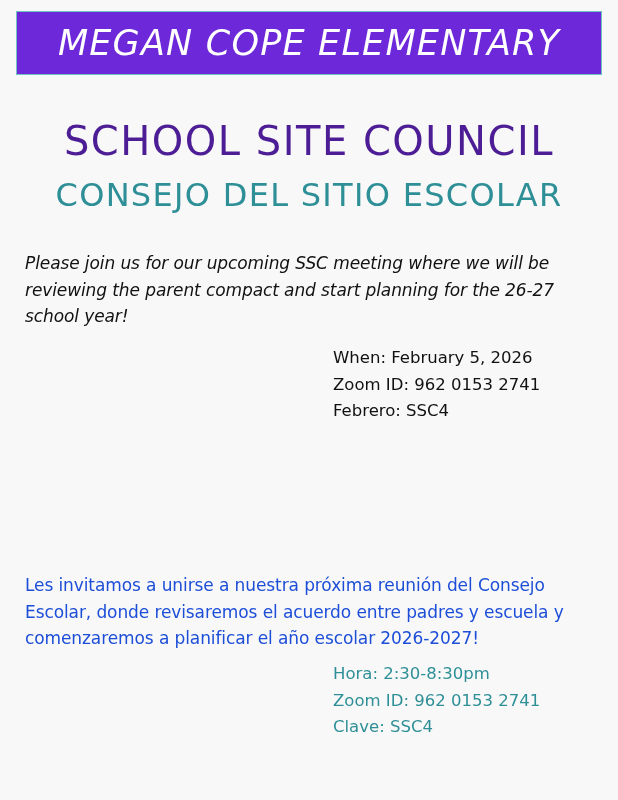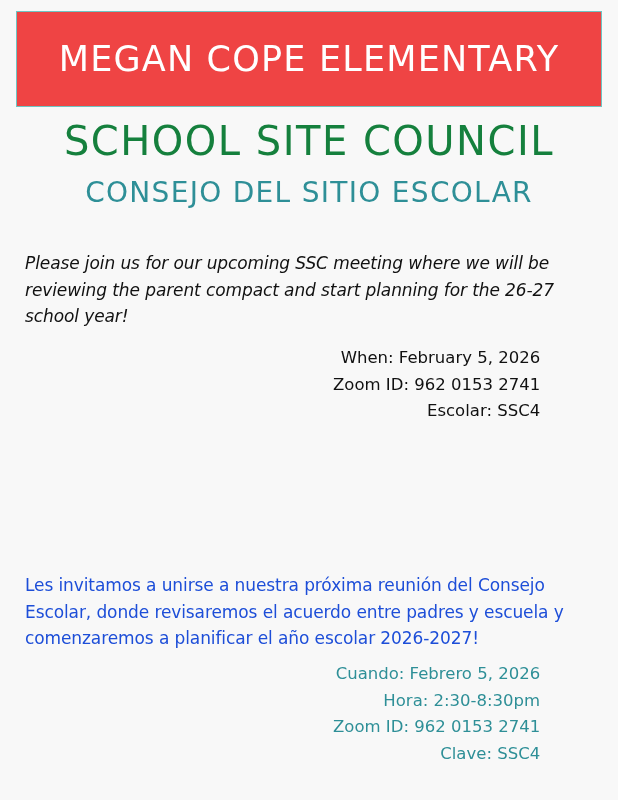--- a/index.html
+++ b/index.html
@@ -12,56 +12,57 @@
       background: #f8f8f8;
       position: relative;
       overflow: hidden;
       font-family: "DejaVu Sans", sans-serif;
     }
     .banner {
       position: absolute;
       left: 16px;
       top: 11px;
       width: 586px;
-      height: 96px;
-      background: #ef4444;
+      height: 64px;
+      background: #6d28d9;
       box-sizing: border-box;
       border: 1px solid #6fc4c2;
       display: flex;
       align-items: center;
       justify-content: center;
+      font-style: italic;
     }
     .banner-text {
       color: #ffffff;
       font-family: "DejaVu Sans", sans-serif;
       font-size: 35px;
       letter-spacing: 1.2px;
       white-space: nowrap;
     }
     .title {
       position: absolute;
       left: 0;
       top: 118px;
       width: 618px;
       text-align: center;
-      color: #15803d;
+      color: #4c1d95;
       font-family: "DejaVu Sans", sans-serif;
       font-size: 40px;
       letter-spacing: 1.5px;
       white-space: nowrap;
     }
     .subtitle {
       position: absolute;
       left: 0;
       top: 176px;
       width: 618px;
       text-align: center;
       color: #2e8f97;
       font-family: "DejaVu Sans", sans-serif;
-      font-size: 28px;
+      font-size: 32px;
       letter-spacing: 1.3px;
       white-space: nowrap;
     }
     .para {
       position: absolute;
       left: 25px;
       width: 570px;
       font-family: "DejaVu Sans", sans-serif;
       font-size: 17px;
       line-height: 26.5px;
@@ -88,41 +89,39 @@
     .details-en {
       top: 345px;
       color: #111111;
     }
     .details-es {
       top: 661px;
       color: #2e8f97;
     }
     .details div {
       display: block;
-      text-align: right;
     }
   </style>
 </head>
 <body>
 
 <div class="banner">
   <span class="banner-text">MEGAN COPE ELEMENTARY</span>
 </div>
 
 <div class="title">SCHOOL SITE COUNCIL</div>
 <div class="subtitle">CONSEJO DEL SITIO ESCOLAR</div>
 
 <div class="para para-en">Please join us for our upcoming SSC meeting where we will be reviewing the parent compact and start planning for the 26-27 school year!</div>
 
 <div class="details details-en">
   <div>When: February 5, 2026</div>
   <div>Zoom ID: 962 0153 2741</div>
-  <div>Escolar: SSC4</div>
+  <div>Febrero: SSC4</div>
 </div>
 
 <div class="para para-es">Les invitamos a unirse a nuestra próxima reunión del Consejo Escolar, donde revisaremos el acuerdo entre padres y escuela y comenzaremos a planificar el año escolar 2026-2027!</div>
 
 <div class="details details-es">
-  <div>Cuando: Febrero 5, 2026</div>
   <div>Hora: 2:30-8:30pm</div>
   <div>Zoom ID: 962 0153 2741</div>
   <div>Clave: SSC4</div>
 </div>
 
 </body></html>

